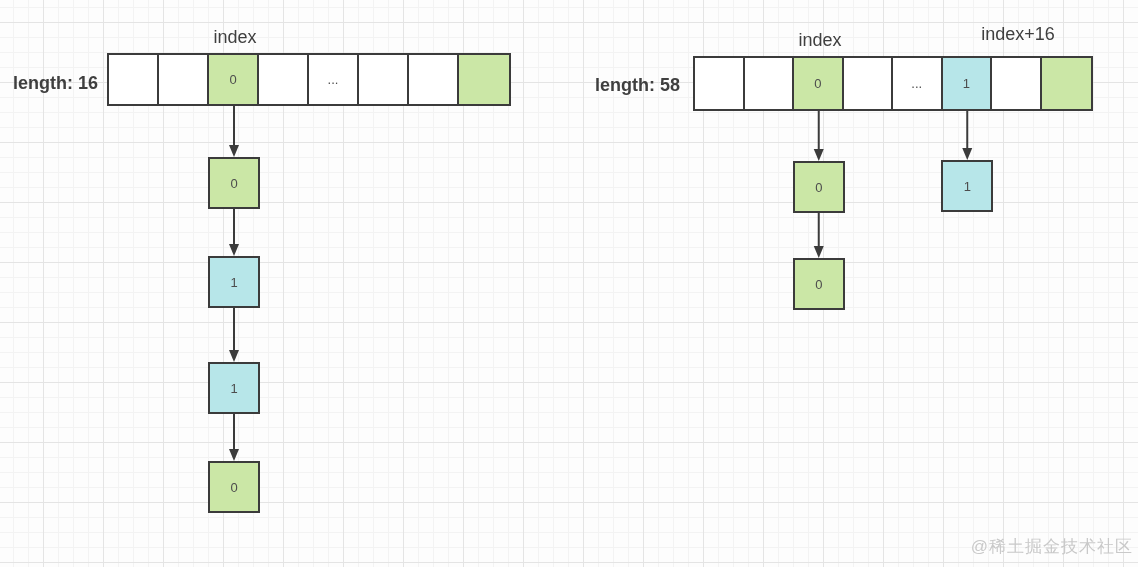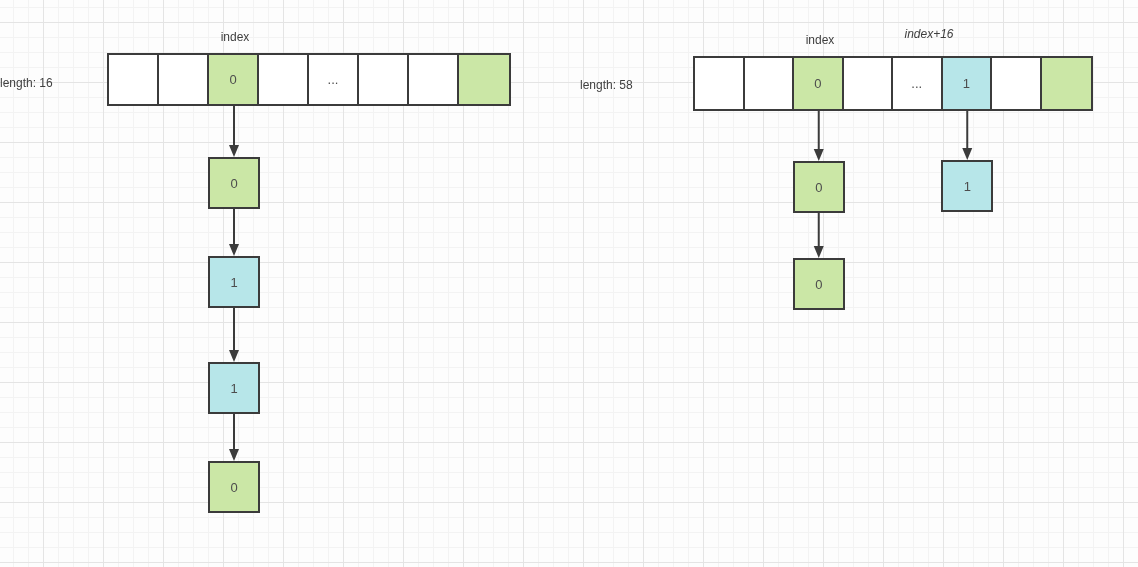--- a/index.html
+++ b/index.html
@@ -32,24 +32,24 @@
   .cell.blue{background:var(--blue);}
   .node{
     position:absolute;width:52px;height:52px;box-sizing:border-box;
     border:2px solid var(--border);
     display:flex;align-items:center;justify-content:center;
     font-size:13px;color:var(--text);
   }
   .node.green{background:var(--green);}
   .node.blue{background:var(--blue);}
   .diagram-label{
-    position:absolute;font-size:12px;color:var(--label);
+    position:absolute;font-size:18px;color:var(--label);
     white-space:pre;line-height:16px;
   }
-  .align-right{}
+  .align-right{text-align:right;font-weight:bold;}
   .align-center{text-align:center;}
   .watermark{
     position:absolute;left:933px;top:535px;width:200px;text-align:right;
     font-size:17px;color:var(--wm);letter-spacing:1px;
   }
 </style>
 </head>
 <body>
 
 <div class="canvas">
@@ -69,21 +69,21 @@
       <polygon points="813.75,246 823.75,246 818.75,258" class="arrow-head"></polygon>
       <line x1="967.25" y1="111" x2="967.25" y2="151" class="arrow-line"></line>
       <polygon points="962.25,148 972.25,148 967.25,160" class="arrow-head"></polygon>
     </svg>
 
   <div class="diagram-label align-right" style="left:0;top:75px;width:98px;">length: 16</div>
   <div class="diagram-label align-center" style="left:185px;top:29px;width:100px;">index</div>
 
   <div class="diagram-label align-right" style="left:580px;top:77px;width:100px;">length: 58</div>
   <div class="diagram-label align-center" style="left:770px;top:32px;width:100px;">index</div>
-  <div class="diagram-label align-center" style="left:879px;top:26px;width:100px;font-style:italic;">index+16</div>
+  <div class="diagram-label align-center" style="left:968px;top:26px;width:100px;">index+16</div>
 
   <div class="bucket-array" style="left: 107px; top: 53px; width: 404px; height: 53px;">
       <div class="cell" style="width: 50px;"></div>
       <div class="cell" style="width: 50px;"></div>
       <div class="cell green" style="width: 50px;">0</div>
       <div class="cell" style="width: 50px;"></div>
       <div class="cell" style="width: 50px;">...</div>
       <div class="cell" style="width: 50px;"></div>
       <div class="cell" style="width: 50px;"></div>
       <div class="cell green" style="width: 50px;"></div>
@@ -102,13 +102,14 @@
   <div id="nodes">
       <div class="node green" style="left: 208px; top: 157px;">0</div>
       <div class="node blue" style="left: 208px; top: 256px;">1</div>
       <div class="node blue" style="left: 208px; top: 362px;">1</div>
       <div class="node green" style="left: 208px; top: 461px;">0</div>
       <div class="node green" style="left: 792.75px; top: 161px;">0</div>
       <div class="node green" style="left: 792.75px; top: 258px;">0</div>
       <div class="node blue" style="left: 941.25px; top: 160px;">1</div>
     </div>
 
+  <div class="watermark">@稀土掘金技术社区</div>
 </div>
 
 </body></html>

